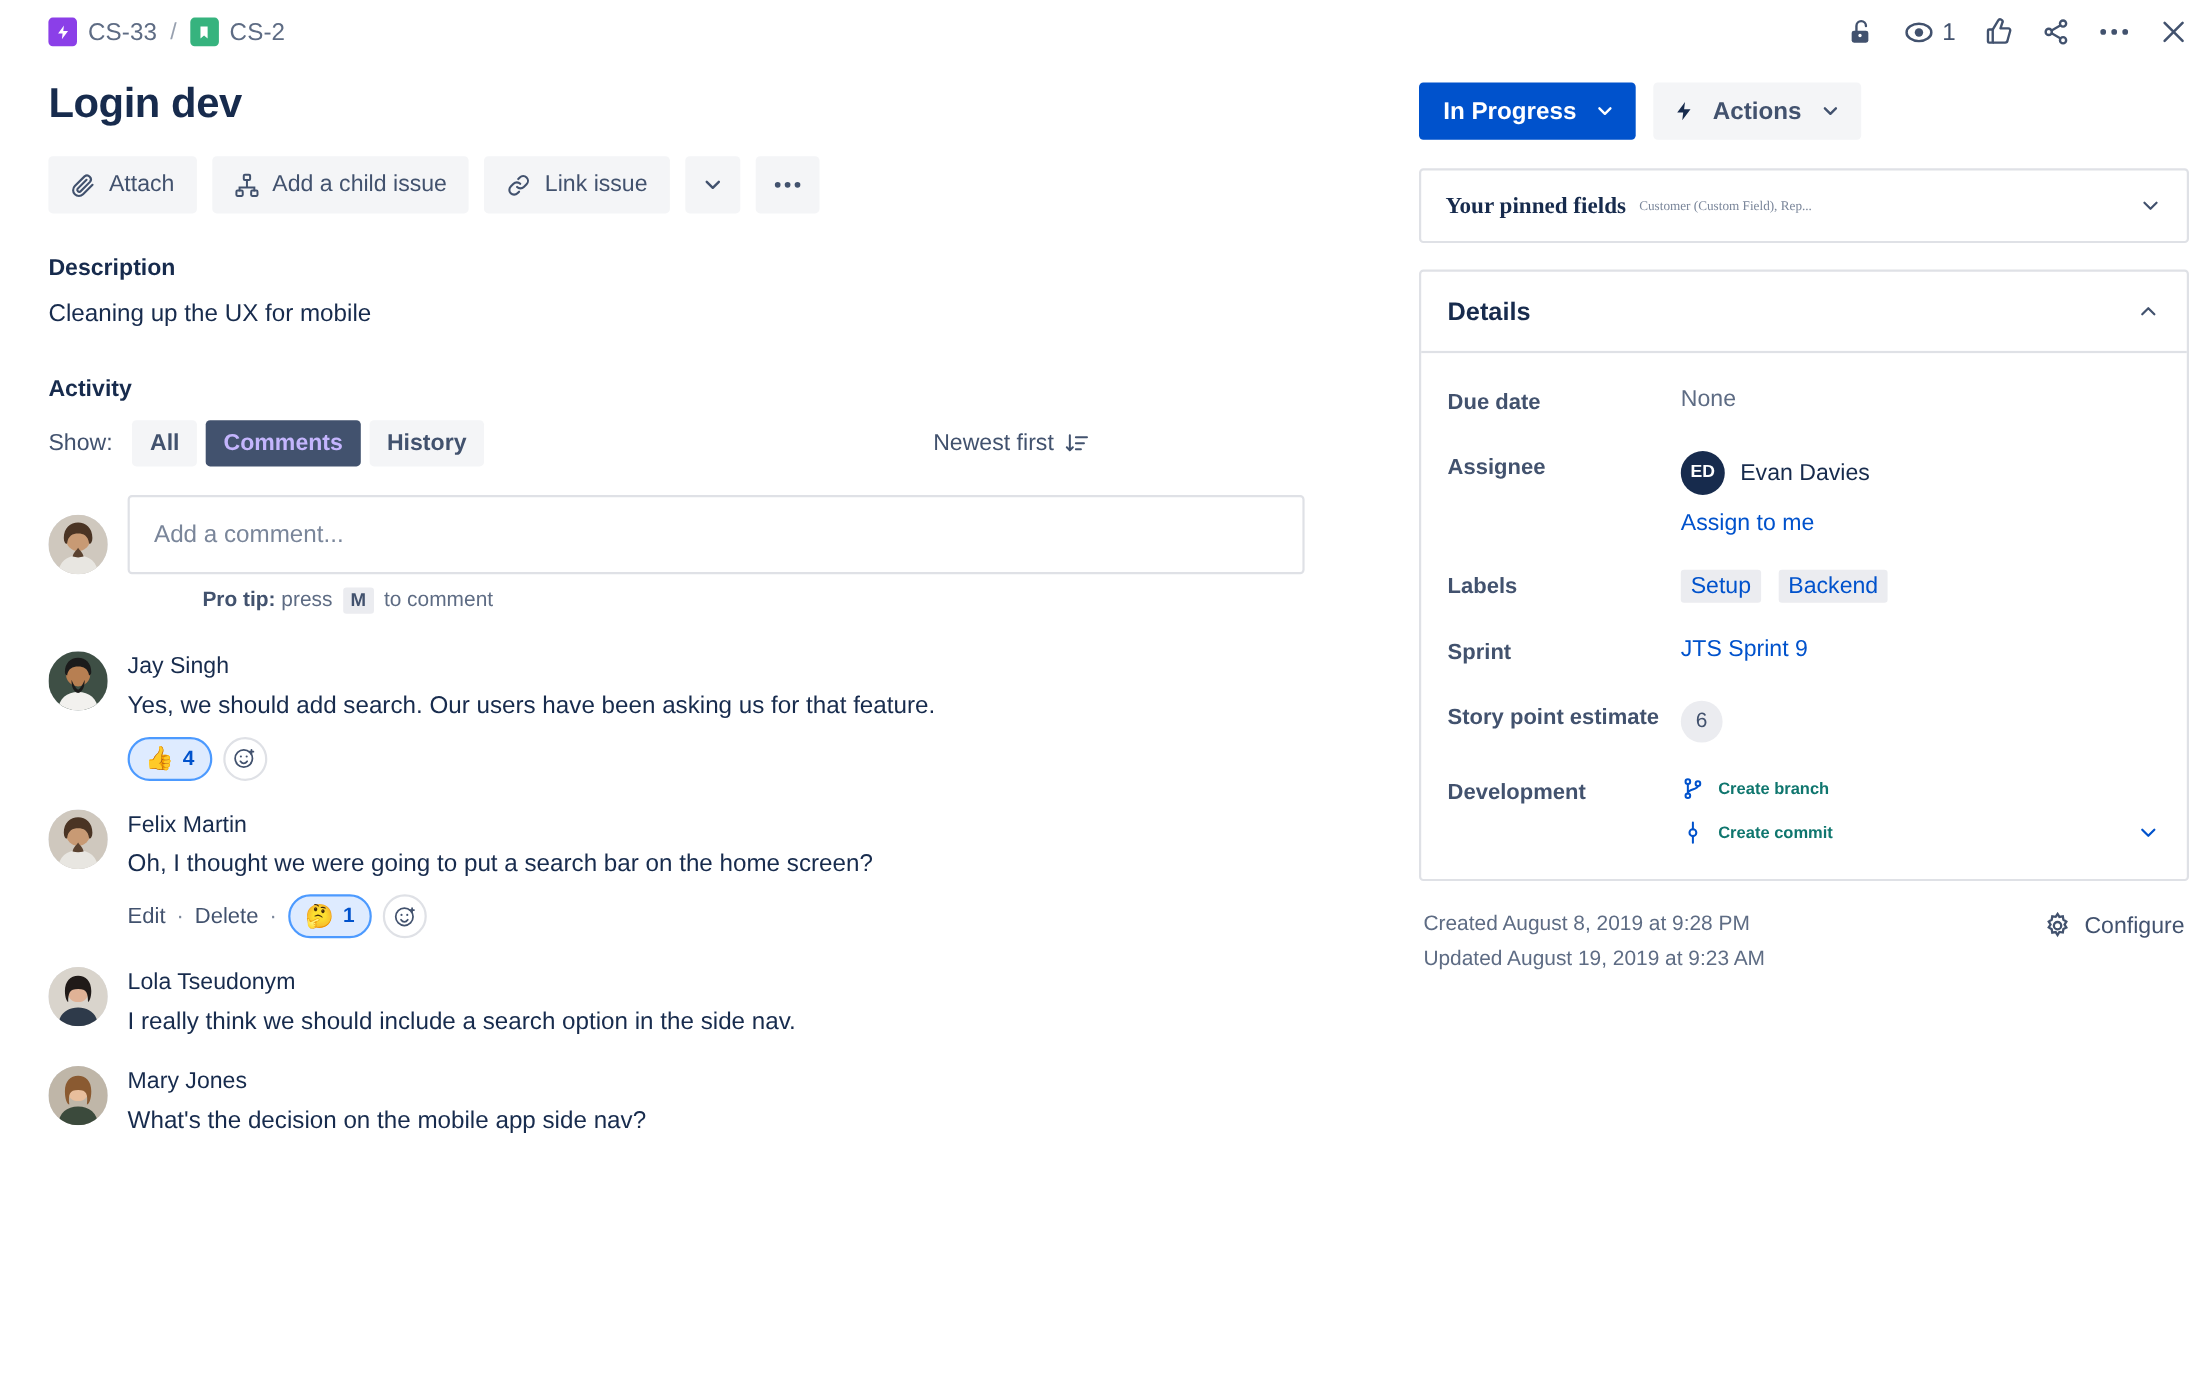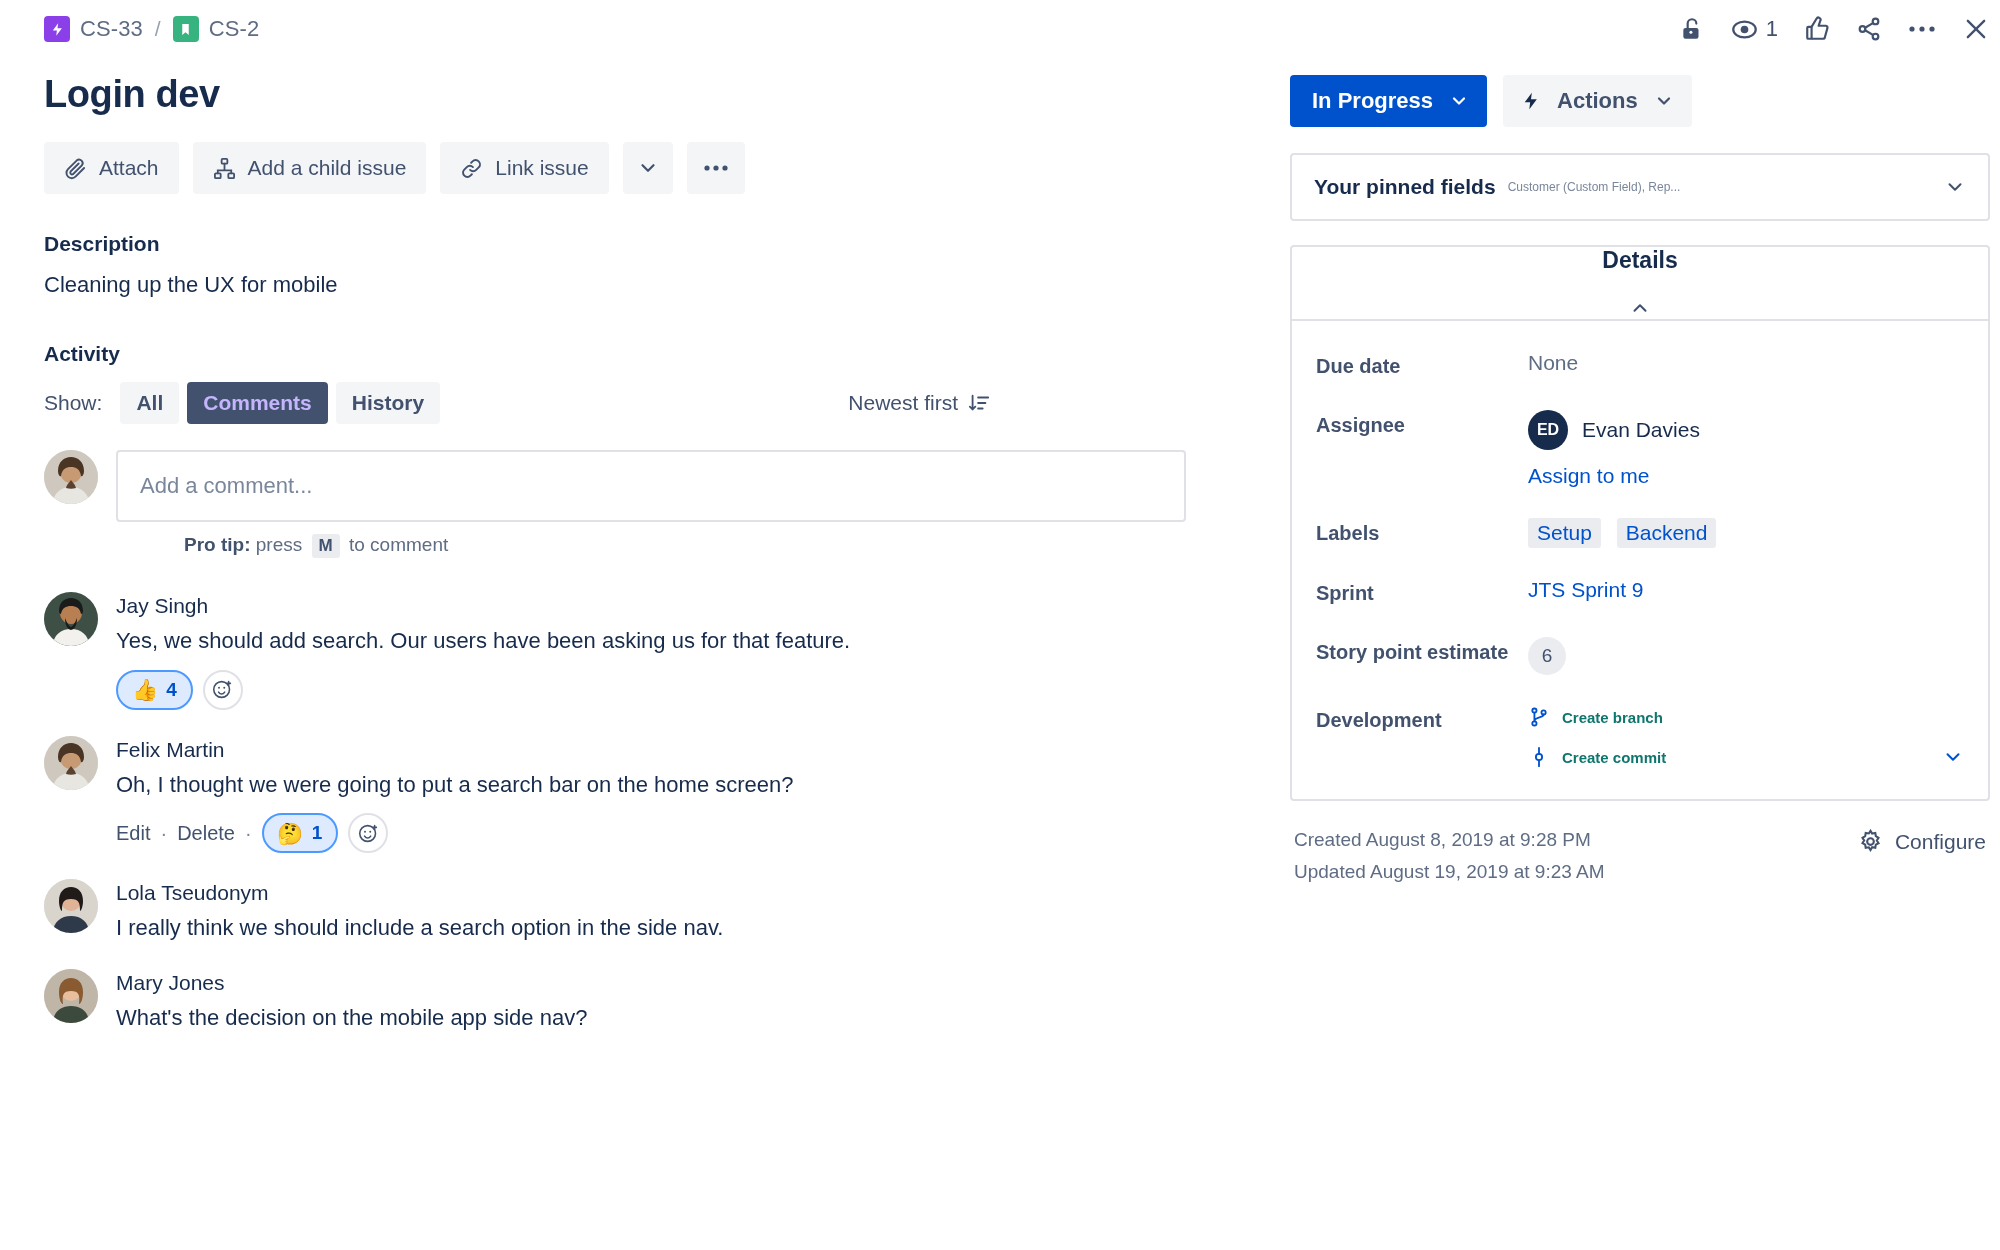--- a/index.html
+++ b/index.html
@@ -135,21 +135,21 @@
     gap: 10px;
     font-size: 21px;
     color: #42526E;
     cursor: pointer;
     padding-right: 260px;
   }
 
   
   .composer {
     display: flex;
-    align-items: flex-start;
+    align-items: flex-end;
     gap: 18px;
     margin-bottom: 12px;
   }
   .avatar {
     width: 54px; height: 54px;
     border-radius: 50%;
     flex: 0 0 54px;
     background: #DFE1E6;
     overflow: hidden;
     position: relative;
@@ -304,20 +304,21 @@
   .pinned {
     border: 2px solid #DFE1E6;
     border-radius: 4px;
     height: 68px;
     display: flex;
     align-items: center;
     padding: 0 22px;
     gap: 12px;
     margin-bottom: 24px;
     cursor: pointer;
+    font-family: Liberation Serif, serif;
   }
   .pinned-title { font-size: 21px; font-weight: 700; color: #172B4D; }
   .pinned-sub {
     font-size: 12px;
     color: #7A869A;
     flex: 1 1 auto;
     overflow: hidden;
     white-space: nowrap;
   }
 
@@ -327,21 +328,20 @@
     margin-bottom: 28px;
   }
   .details-head {
     height: 74px;
     display: flex;
     align-items: center;
     justify-content: space-between;
     padding: 0 24px;
     border-bottom: 2px solid #DFE1E6;
     cursor: pointer;
-    flex-direction: column;
   }
   .details-head-title { font-size: 23px; font-weight: 700; color: #172B4D; }
   .details-body { padding: 26px 24px 26px 24px; }
 
   .field-row {
     display: flex;
     align-items: flex-start;
     margin-bottom: 26px;
   }
   .field-row:last-child { margin-bottom: 4px; }

